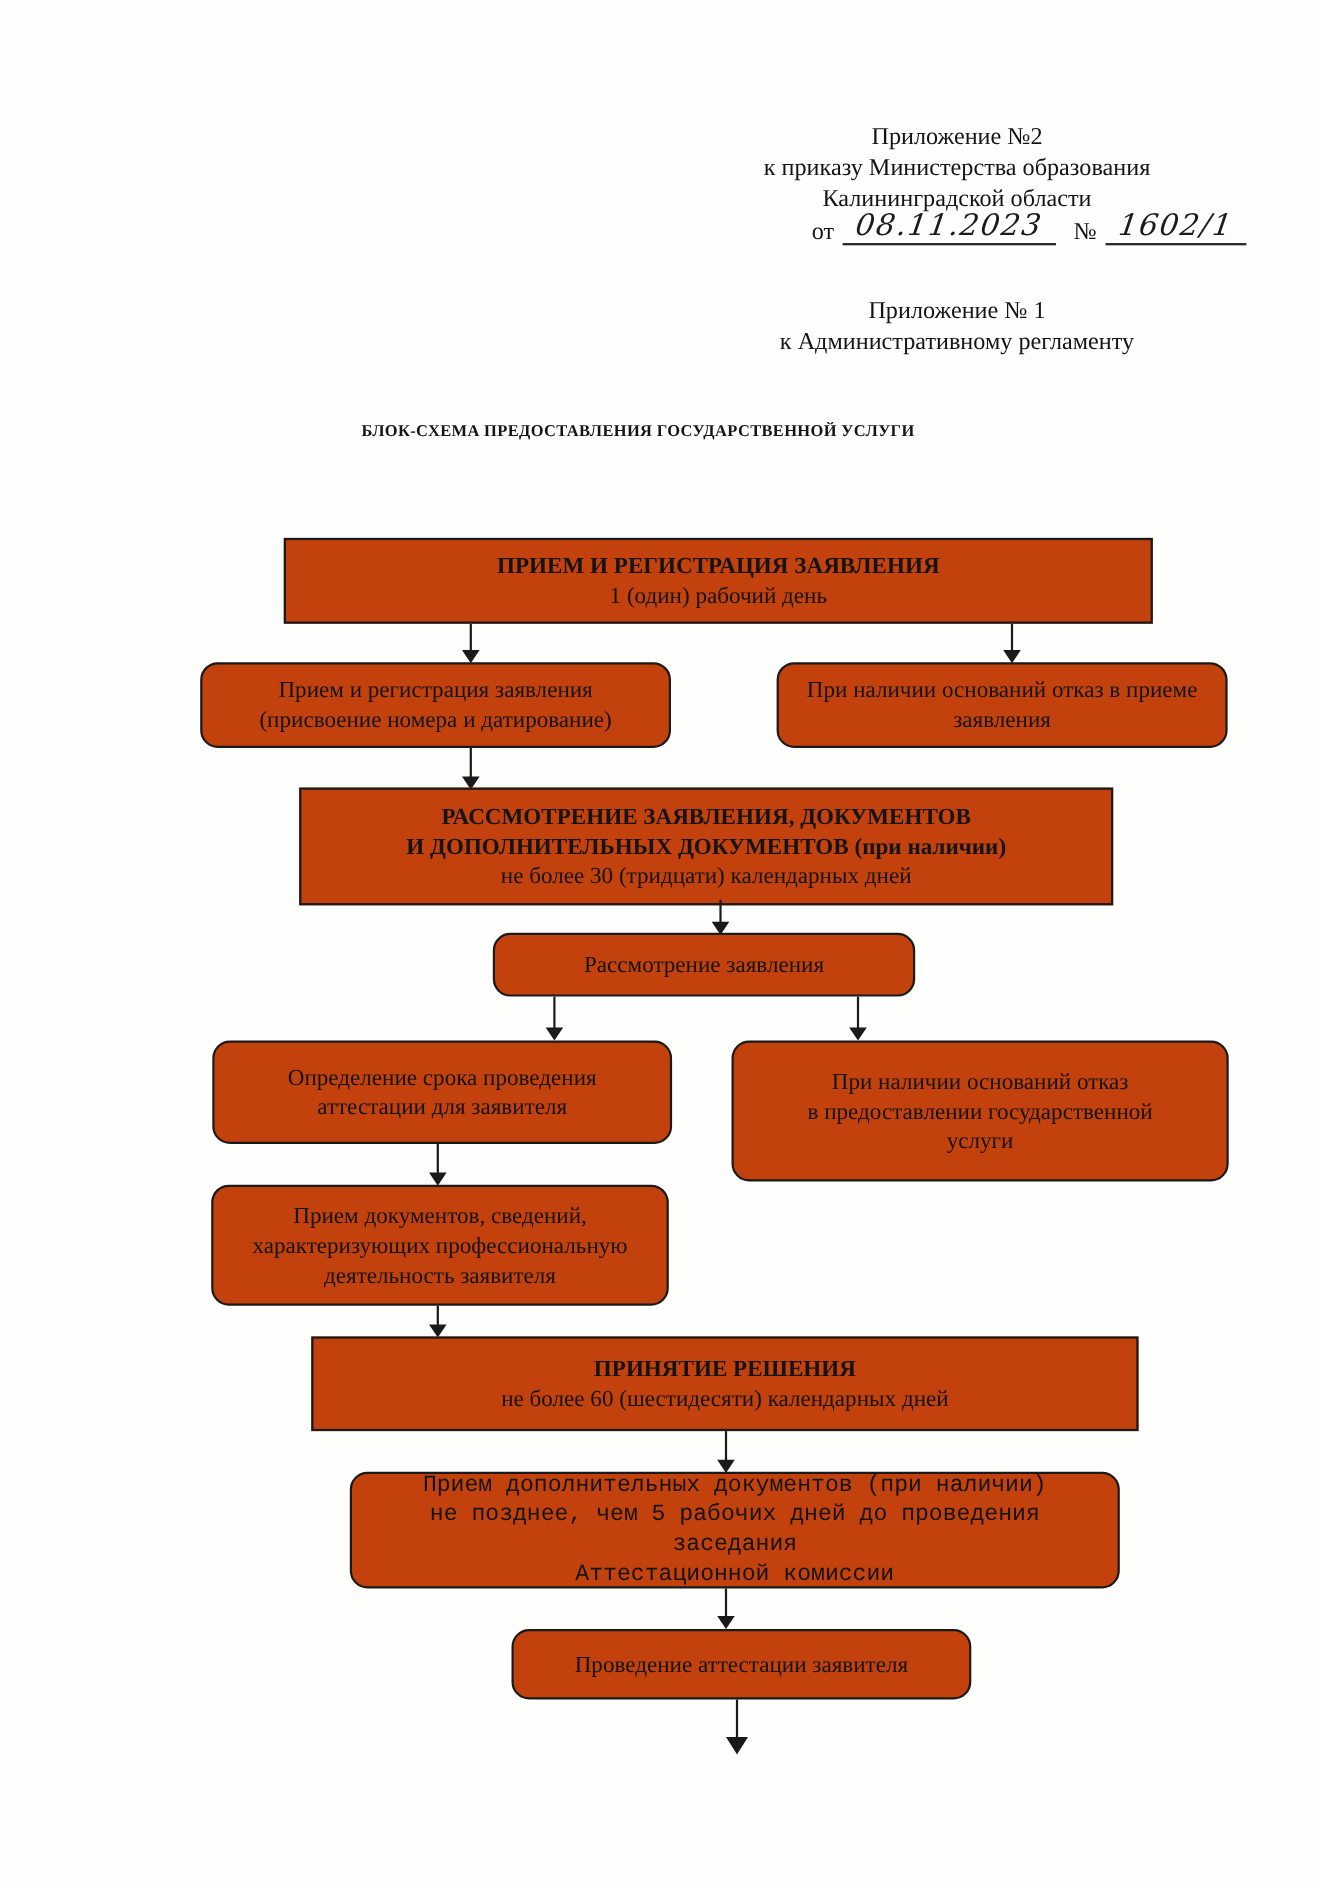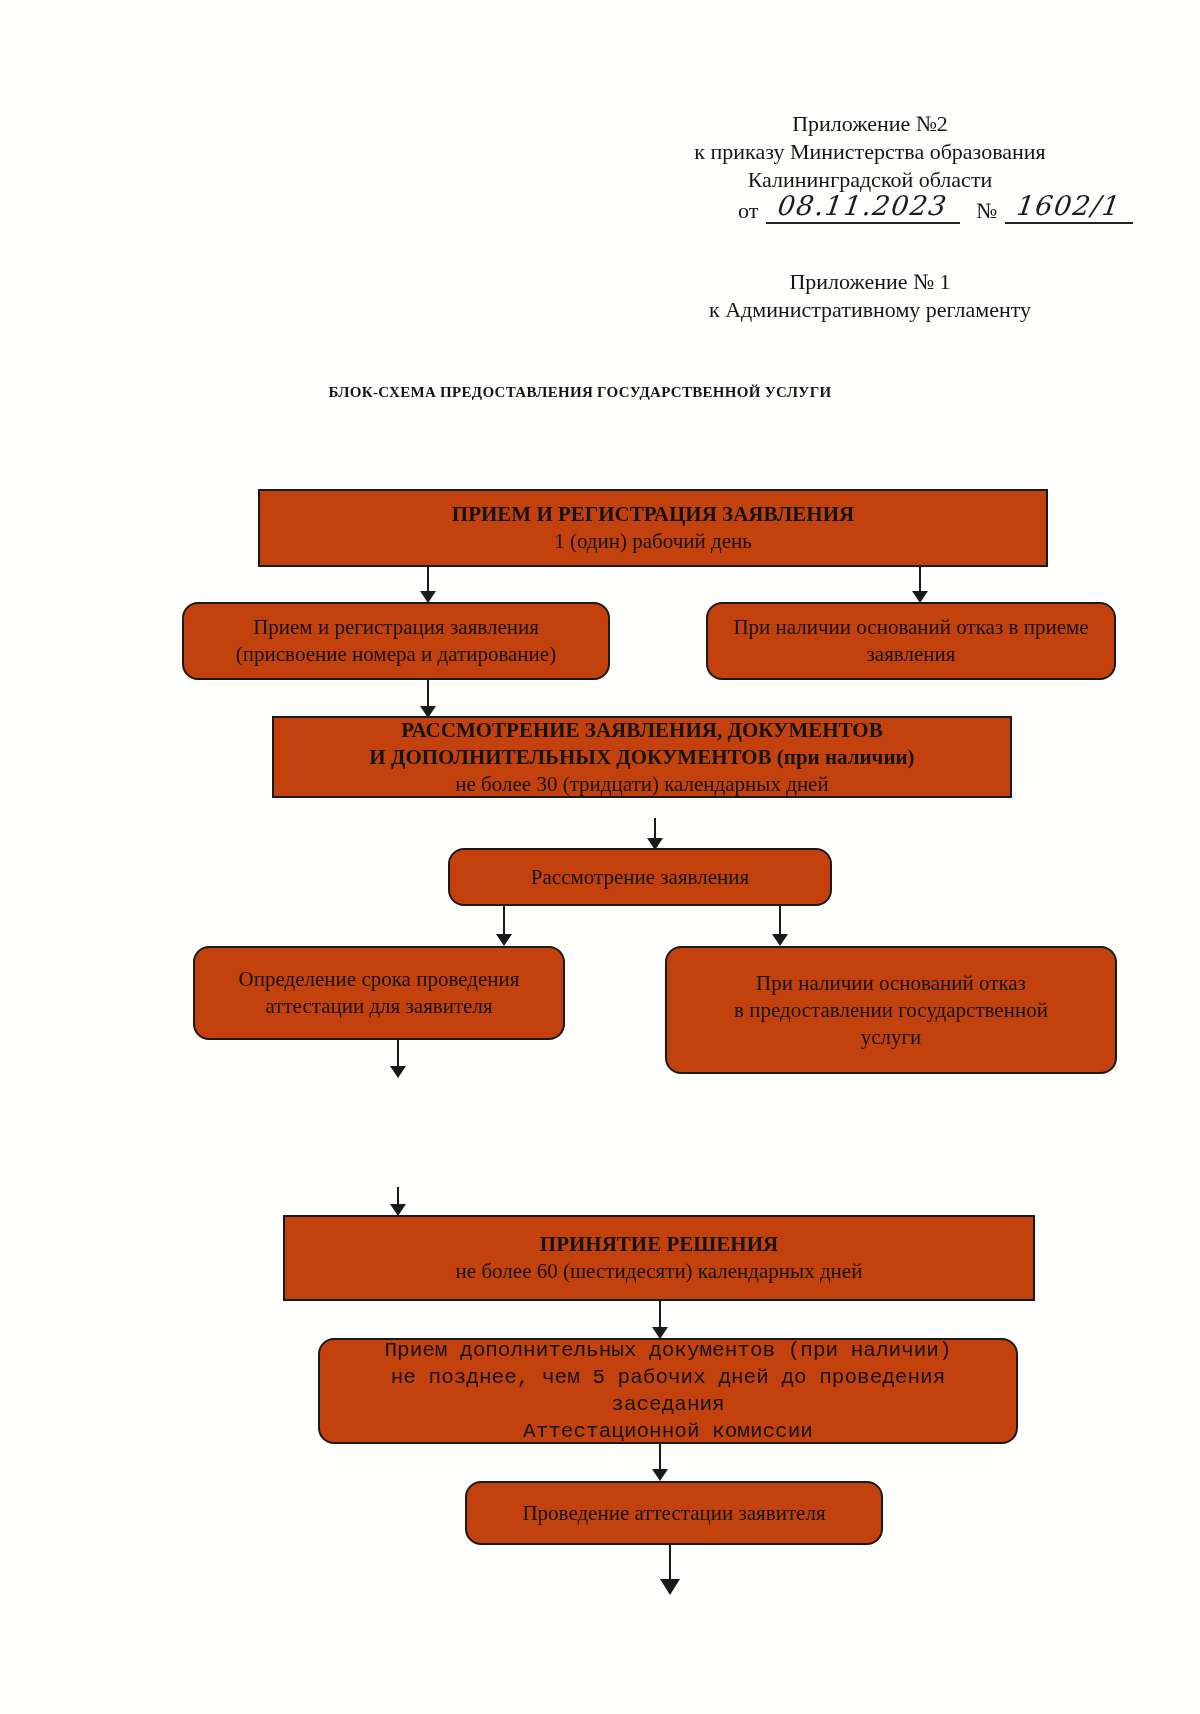--- a/index.html
+++ b/index.html
@@ -89,21 +89,21 @@
   <div class="node round" style="left:706px; top:602px; width:410px; height:78px;">
     <div>При наличии оснований отказ в приеме</div>
     <div>заявления</div>
   </div>
 
   <div class="arrow" style="left:419px; top:680px; height:38px;">
       <div class="stem"></div>
       <div class="head"></div>
     </div>
 
-  <div class="node" style="left:272px; top:716px; width:740px; height:82px;">
+  <div class="node" style="left:272px; top:716px; width:740px; height:107px;">
     <div class="b">РАССМОТРЕНИЕ ЗАЯВЛЕНИЯ, ДОКУМЕНТОВ</div>
     <div class="b">И ДОПОЛНИТЕЛЬНЫХ ДОКУМЕНТОВ (при наличии)</div>
     <div>не более 30 (тридцати) календарных дней</div>
   </div>
 
   <div class="arrow" style="left:646px; top:818px; height:32px;">
       <div class="stem"></div>
       <div class="head"></div>
     </div>
 
@@ -113,35 +113,40 @@
 
   <div class="arrow" style="left:495px; top:906px; height:40px;">
       <div class="stem"></div>
       <div class="head"></div>
     </div>
   <div class="arrow" style="left:771px; top:906px; height:40px;">
       <div class="stem"></div>
       <div class="head"></div>
     </div>
 
-  <div class="node round" style="left:193px; top:946px; width:372px; height:94px;">
+  <div class="node round" style="left:193px; top:946px; width:418px; height:94px;">
     <div>Определение срока проведения</div>
     <div>аттестации для заявителя</div>
   </div>
   <div class="node round" style="left:665px; top:946px; width:452px; height:128px;">
     <div>При наличии оснований отказ</div>
     <div>в предоставлении государственной</div>
     <div>услуги</div>
   </div>
 
   <div class="arrow" style="left:389px; top:1040px; height:38px;">
       <div class="stem"></div>
       <div class="head"></div>
     </div>
 
+  <div class="node round" style="left:192px; top:1077px; width:416px; height:110px;">
+    <div>Прием документов, сведений,</div>
+    <div>характеризующих профессиональную</div>
+    <div>деятельность заявителя</div>
+  </div>
 
   <div class="arrow" style="left:389px; top:1187px; height:29px;">
       <div class="stem"></div>
       <div class="head"></div>
     </div>
 
   <div class="node" style="left:283px; top:1215px; width:752px; height:86px;">
     <div class="b">ПРИНЯТИЕ РЕШЕНИЯ</div>
     <div>не более 60 (шестидесяти) календарных дней</div>
   </div>

